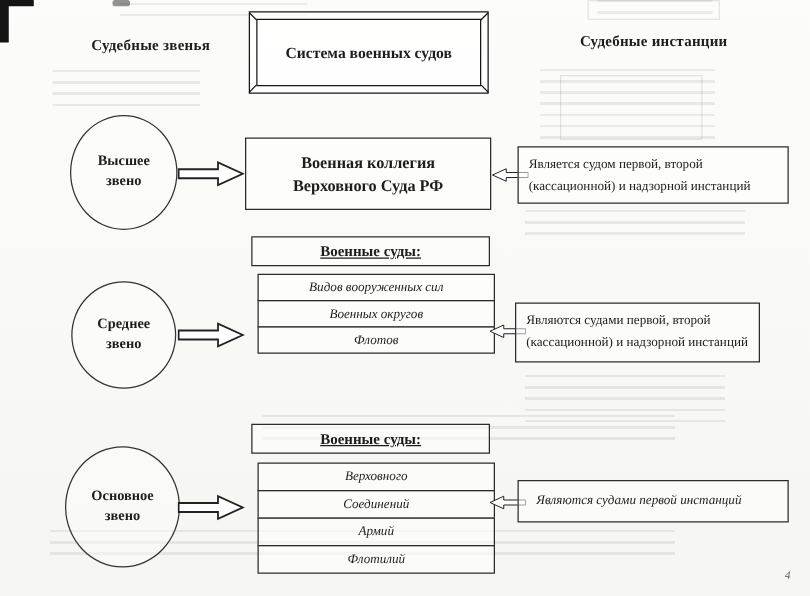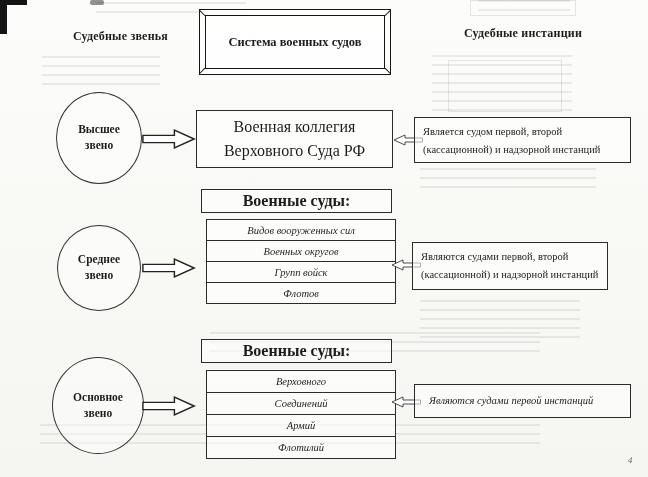--- a/index.html
+++ b/index.html
@@ -11,22 +11,22 @@
   
   .box{position:absolute;border:1px solid #2b2b2b;background:rgba(255,255,255,.55);box-sizing:border-box;}
   .hdr{position:absolute;font-weight:bold;font-size:12px;letter-spacing:.2px;text-align:right;}
   .circle{
     position:absolute;border:1.3px solid #333;border-radius:50%;
     display:flex;align-items:center;justify-content:center;text-align:center;
     font-weight:600;font-size:11.5px;line-height:1.35;background:rgba(255,255,255,.4);
     box-sizing:border-box;padding:6px;
   }
   .centerbox{display:flex;align-items:center;justify-content:center;text-align:center;}
-  .centerbox .t{font-weight:normal;font-size:16px;line-height:1.5;max-width:160px;}
-  .groupheader{display:flex;align-items:center;justify-content:center;font-weight:bold;font-size:16px;}
+  .centerbox .t{font-weight:bold;font-size:13px;line-height:1.5;max-width:160px;}
+  .groupheader{display:flex;align-items:center;justify-content:center;font-weight:bold;font-size:12px;text-decoration:underline;}
   .rows{position:absolute;box-sizing:border-box;font-style:italic;}
   .row{
     position:relative;border:1px solid #2b2b2b;margin-top:-1px;height:22px;
     display:flex;align-items:center;justify-content:center;
     font-size:10.5px;background:rgba(255,255,255,.6);box-sizing:border-box;
   }
   .rows.tall .row{height:23px;}
   .instance{font-size:10.5px;line-height:1.7;padding:5px 8px;}
   .instance.single{display:flex;align-items:center;padding:0 0 0 14px;font-style:italic;}
   .arrow{position:absolute;}
@@ -114,21 +114,20 @@
     </svg>
 
   <div class="box centerbox" style="left:196px;top:110px;width:197px;height:58px">
     <span class="t">Военная коллегия Верховного Суда РФ</span>
   </div>
 
   <div class="box groupheader" style="left:201px;top:189px;width:191px;height:24px">Военные суды:</div>
   <div class="rows" style="left:206px;top:220px;width:190px">
     <div class="row">Видов вооруженных сил</div>
     <div class="row">Военных округов</div>
-    <div class="row">Групп войск</div>
     <div class="row">Флотов</div>
   </div>
 
   <div class="box groupheader" style="left:201px;top:339px;width:191px;height:24px">Военные суды:</div>
   <div class="rows tall" style="left:206px;top:371px;width:190px">
     <div class="row">Верховного</div>
     <div class="row">Соединений</div>
     <div class="row">Армий</div>
     <div class="row">Флотилий</div>
   </div>

